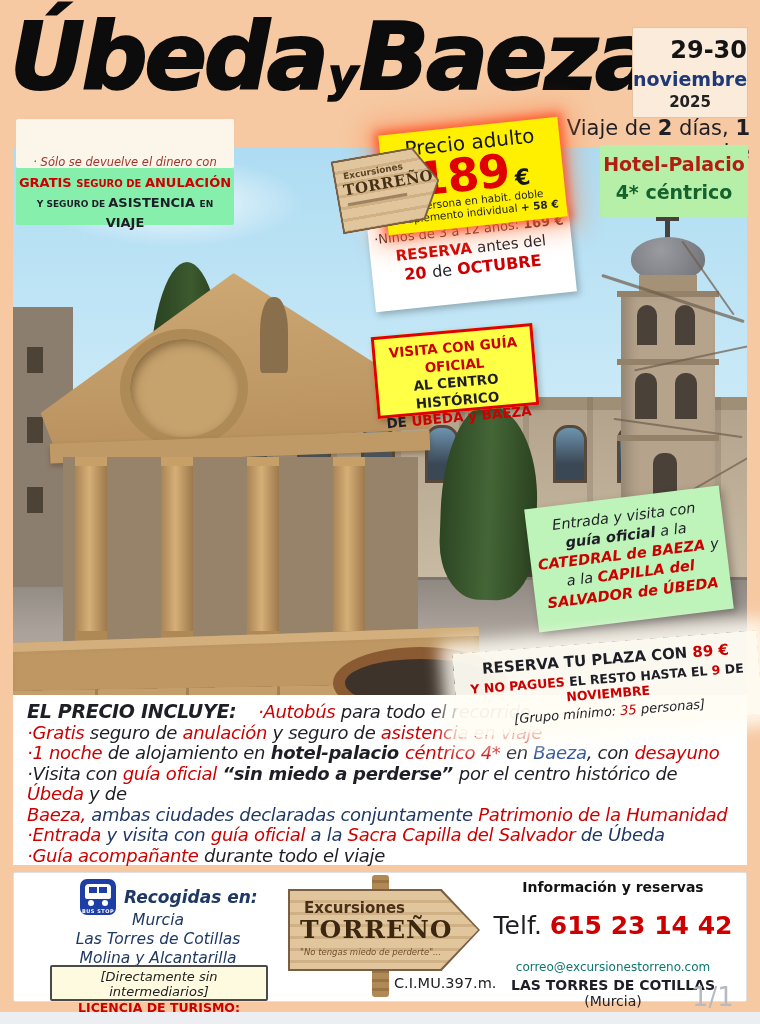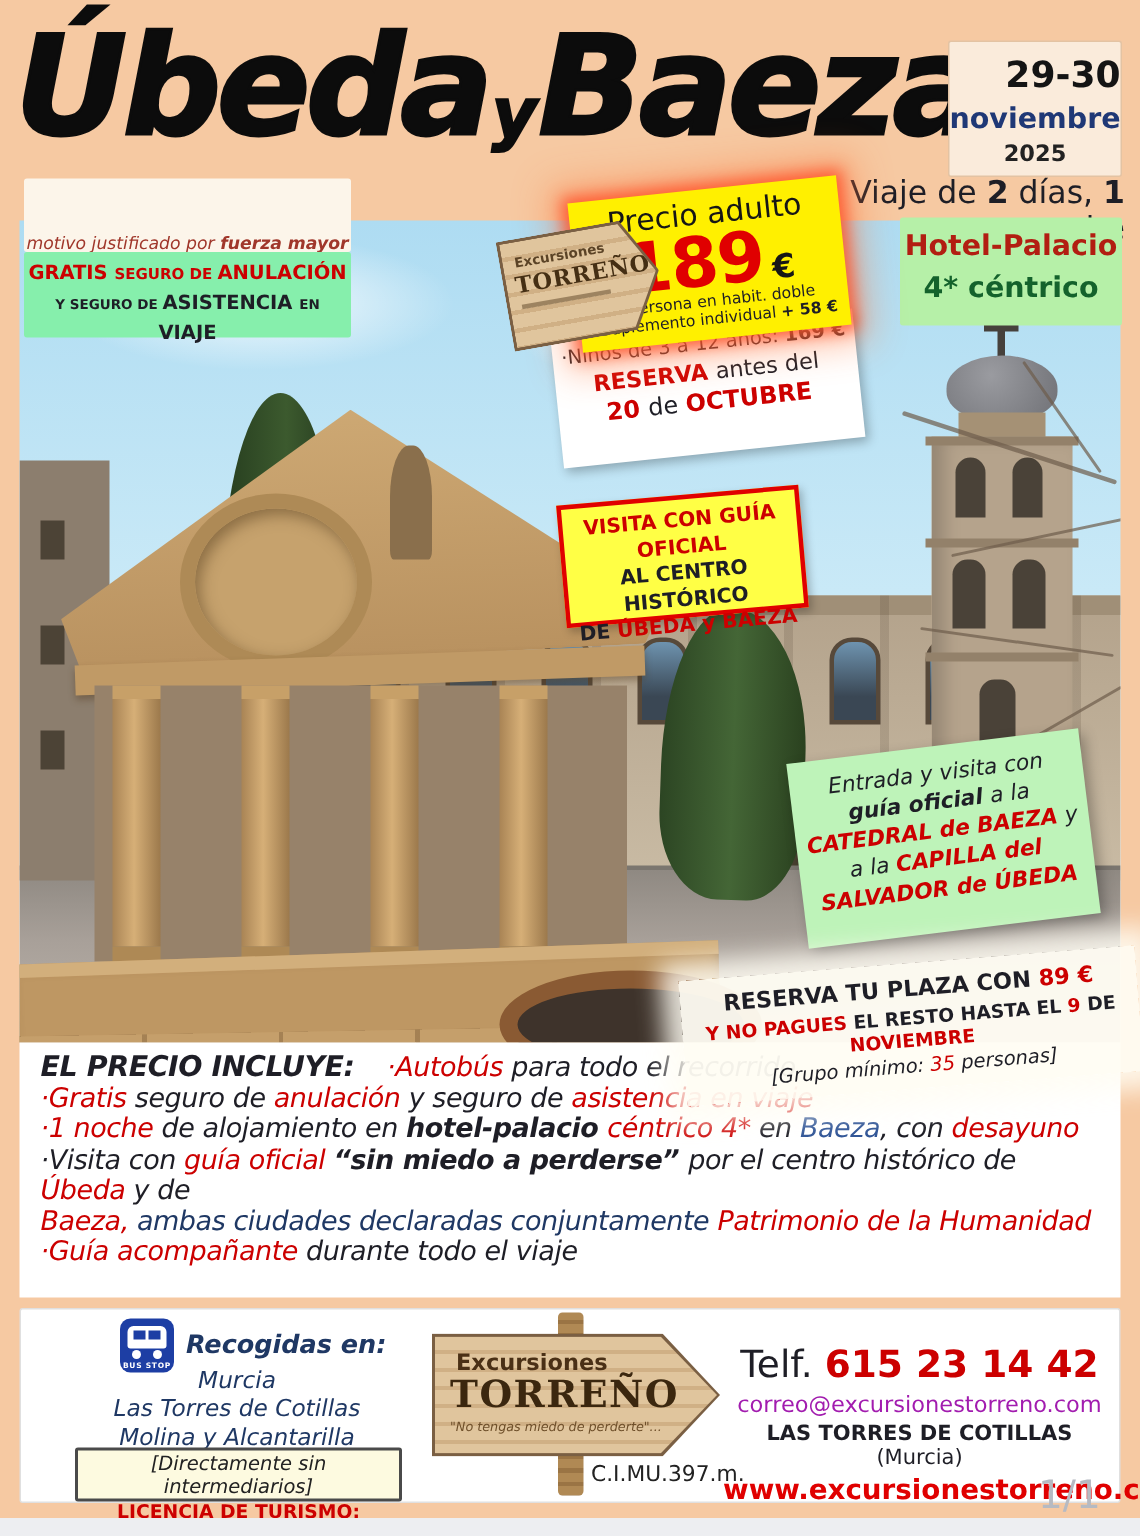--- a/index.html
+++ b/index.html
@@ -81,21 +81,21 @@
           border:1px solid #E0E0E0;border-radius:2px;box-sizing:border-box;}
   .pick-title{font-size:17px;font-weight:700;font-style:italic;color:#1F3864;}
   .pick-item{font-size:15.5px;font-style:italic;color:#1F3864;line-height:19px;}
   .licbox{border:2px solid #4A4A4A;border-radius:2px;background:#FDFAE0;text-align:center;}
   .licbox .a{font-size:13px;font-style:italic;color:#222;margin-top:2px;}
   .licbox .b{font-size:12.5px;margin-top:1px;}
   .businner{position:absolute;background:#fff;}
   .contact-h{font-size:14px;font-weight:700;color:#141414;}
   .contact-tel{font-size:21px;margin-top:16px;}
   .contact-tel span{font-size:25px;}
-  .contact-mail{font-size:15px;color:#a21caf;margin-top:3px;}
+  .contact-mail{font-size:12px;color:#0f766e;margin-top:20px;}
   .contact-city{font-size:14px;margin-top:3px;}
   .contact-web{font-size:18.5px;font-weight:700;color:#E00000;margin-top:3px;}
   .brand-top{font-size:15px;font-weight:700;color:#4A3016;}
   .brand{font-family:"DejaVu Serif",serif;font-size:25px;font-weight:800;color:#3B270F;letter-spacing:1px;line-height:1;}
   .slogan{font-size:8.5px;font-style:italic;color:#6E4F2A;}
   #pageind{font-size:26px;color:#B6BAC2;}
 </style>
 </head>
 <body>
 
@@ -107,20 +107,21 @@
 
 <div class="abs datebox" style="left:632px;top:27px;width:116px;height:91px;box-sizing:border-box;">
   <div class="d1">29-30</div>
   <div class="d2">noviembre</div>
   <div class="d3">2025</div>
 </div>
 
 <div class="abs trip rich" style="left:520px;top:116px;width:230px;text-align:right;"><span style="color: rgb(30, 30, 38);">Viaje de </span><span style="color: rgb(30, 30, 38); font-weight: 700;">2</span><span style="color: rgb(30, 30, 38);"> días, </span><span style="color: rgb(30, 30, 38); font-weight: 700;">1</span><span style="color: rgb(30, 30, 38);"> noche</span></div>
 
 <div class="abs notice1 ctr rich" style="left:16px;top:119px;width:218px;height:44px;z-index:4;">
+  <div class="rich"><span style="color: rgb(160, 55, 43);">· Sólo se devuelve el dinero con</span></div>
   <div class="rich"><span style="color: rgb(160, 55, 43);">motivo justificado por </span><span style="color: rgb(160, 55, 43); font-weight: 700;">fuerza mayor</span></div>
 </div>
 
 <div class="abs notice2 ctr" style="left:16px;top:168px;width:218px;height:52px;z-index:4;">
   <div class="rich"><span style="color: rgb(204, 0, 0); font-weight: 700;">GRATIS </span><span style="color: rgb(204, 0, 0); font-weight: 700; font-size: 10px;">SEGURO DE </span><span style="color: rgb(204, 0, 0); font-weight: 700;">ANULACIÓN</span></div>
   <div class="rich"><span style="color: rgb(30, 30, 38); font-weight: 700; font-size: 9px;">Y </span><span style="color: rgb(30, 30, 38); font-weight: 700; font-size: 9px;">SEGURO DE </span><span style="color: rgb(30, 30, 38); font-weight: 700;">ASISTENCIA </span><span style="color: rgb(30, 30, 38); font-weight: 700; font-size: 9px;">EN </span><span style="color: rgb(30, 30, 38); font-weight: 700;">VIAJE</span></div>
 </div>
 
 <div class="abs" id="photo">
   <div class="abs cloud" style="left:30px;top:10px;width:260px;height:90px;"></div>
@@ -241,20 +242,21 @@
   <div class="l2 rich"><span style="color: rgb(204, 0, 0);">Y NO PAGUES </span><span style="color: rgb(30, 30, 38);">EL RESTO HASTA EL </span><span style="color: rgb(204, 0, 0);">9 </span><span style="color: rgb(30, 30, 38);">DE </span><span style="color: rgb(204, 0, 0);">NOVIEMBRE</span></div>
   <div class="l3 rich"><span style="color: rgb(30, 30, 38);">[Grupo mínimo: </span><span style="color: rgb(204, 0, 0);">35 </span><span style="color: rgb(30, 30, 38);">personas]</span></div>
 </div>
 
 <div class="abs" id="includes">
   <div class="iline rich"><span style="color: rgb(30, 30, 38); font-weight: 700; font-size: 19px;">EL PRECIO INCLUYE:</span><span>    </span><span style="color: rgb(204, 0, 0);">·Autobús </span><span style="color: rgb(30, 30, 38);">para todo el recorrido</span></div>
   <div class="iline rich"><span style="color: rgb(204, 0, 0);">·Gratis </span><span style="color: rgb(30, 30, 38);">seguro de </span><span style="color: rgb(204, 0, 0);">anulación </span><span style="color: rgb(30, 30, 38);">y seguro de </span><span style="color: rgb(204, 0, 0);">asistencia en viaje</span></div>
   <div class="iline rich"><span style="color: rgb(204, 0, 0);">·1 noche </span><span style="color: rgb(30, 30, 38);">de alojamiento en </span><span style="color: rgb(30, 30, 38); font-weight: 700;">hotel-palacio </span><span style="color: rgb(204, 0, 0);">céntrico 4* </span><span style="color: rgb(30, 30, 38);">en </span><span style="color: rgb(47, 84, 150);">Baeza</span><span style="color: rgb(30, 30, 38);">, con </span><span style="color: rgb(204, 0, 0);">desayuno</span></div>
   <div class="iline rich"><span style="color: rgb(30, 30, 38);">·Visita con </span><span style="color: rgb(204, 0, 0);">guía oficial </span><span style="color: rgb(30, 30, 38); font-weight: 700;">“sin miedo a perderse” </span><span style="color: rgb(30, 30, 38);">por el centro histórico de </span><span style="color: rgb(204, 0, 0);">Úbeda </span><span style="color: rgb(30, 30, 38);">y de</span></div>
   <div class="iline rich"><span style="color: rgb(204, 0, 0);">Baeza, </span><span style="color: rgb(31, 56, 100);">ambas ciudades declaradas conjuntamente </span><span style="color: rgb(204, 0, 0);">Patrimonio de la Humanidad</span></div>
+  <div class="iline rich"><span style="color: rgb(204, 0, 0);">·Entrada </span><span style="color: rgb(31, 56, 100);">y visita con </span><span style="color: rgb(204, 0, 0);">guía oficial </span><span style="color: rgb(31, 56, 100);">a la </span><span style="color: rgb(204, 0, 0);">Sacra Capilla del Salvador </span><span style="color: rgb(31, 56, 100);">de Úbeda</span></div>
   <div class="iline rich"><span style="color: rgb(204, 0, 0);">·Guía acompañante </span><span style="color: rgb(30, 30, 38);">durante todo el viaje</span></div>
 </div>
 
 <div class="abs" id="footer">
 
   <div class="abs" style="left:14px;top:4px;width:260px;height:122px;">
     <div class="abs" style="left:52px;top:2px;width:36px;height:36px;background:#1D3EA4;border-radius:7px;">
       <div class="businner" style="left:5px;top:5px;width:26px;height:15px;border-radius:4px 4px 2px 2px;"></div>
       <div class="abs" style="left:9px;top:8px;width:8px;height:6px;background:#1D3EA4;"></div>
       <div class="abs" style="left:19px;top:8px;width:8px;height:6px;background:#1D3EA4;"></div>
@@ -281,20 +283,21 @@
       <div class="sign-board-i">
         <div class="brand-top" style="margin:8px 0 0 14px;">Excursiones</div>
         <div class="brand" style="margin-left:10px;">TORREÑO</div>
         <div class="slogan" style="margin:5px 0 0 10px;">"No tengas miedo de perderte"...</div>
       </div>
     </div>
     <div class="abs" style="left:108px;top:102px;font-size:14.5px;color:#222;">C.I.MU.397.m.</div>
   </div>
 
   <div class="abs ctr" style="left:468px;top:6px;width:262px;">
+    <div class="contact-h">Información y reservas</div>
     <div class="contact-tel rich"><span style="color: rgb(30, 30, 38);">Telf. </span><span style="color: rgb(204, 0, 0); font-weight: 700;">615 23 14 42</span></div>
     <div class="contact-mail">correo@excursionestorreno.com</div>
     <div class="contact-city rich"><span style="color: rgb(30, 30, 38); font-weight: 700;">LAS TORRES DE COTILLAS </span><span style="color: rgb(30, 30, 38);">(Murcia)</span></div>
     <div class="contact-web">www.excursionestorreno.com</div>
   </div>
 </div>
 
 <div class="abs" style="left:0;top:1012px;width:760px;height:12px;background:#EDEEF1;"></div>
 <div class="abs" id="pageind" style="left:692px;top:982px;z-index:8;">1/1</div>
 

